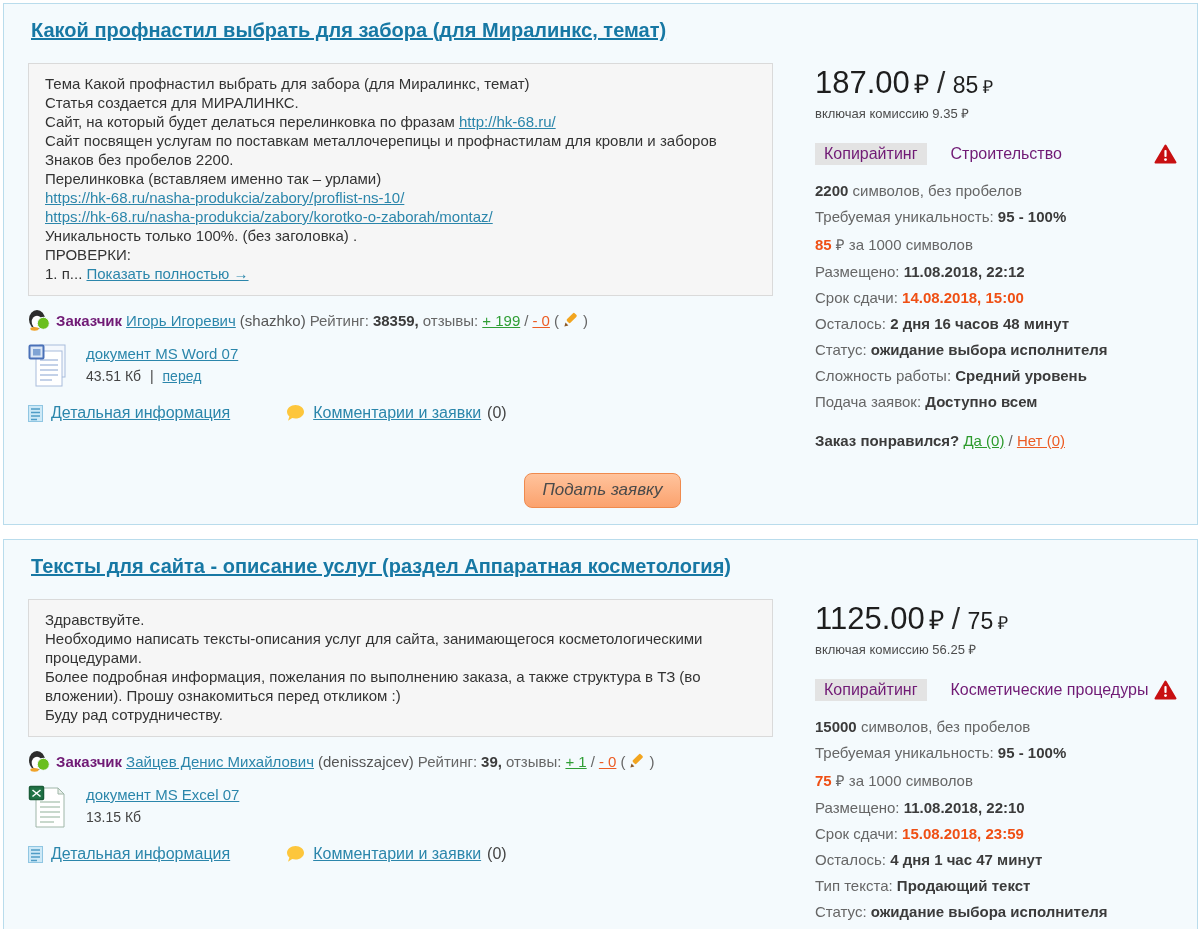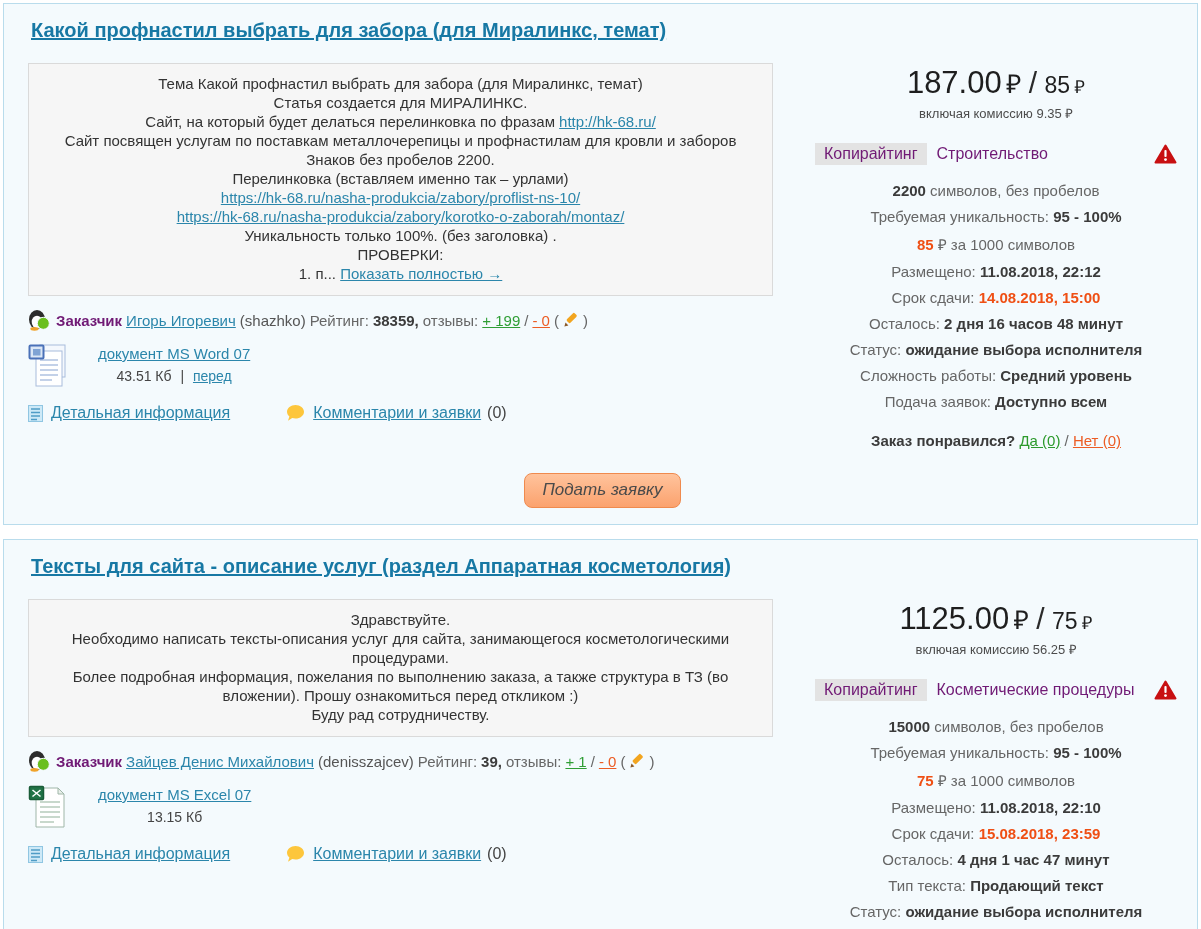--- a/index.html
+++ b/index.html
@@ -20,21 +20,21 @@
     padding:10px 20px 16px 24px;
   }
   .card + .card { margin-top:14px; }
 
   .title-row { margin:4px 0 21px 3px; }
   .order-title {
     font-size:20px; font-weight:bold; color:#1778a4;
     text-decoration:underline; line-height:1.2;
   }
 
-  .card-cols { display:flex; align-items:flex-start;text-align:center; }
+  .card-cols { display:flex; align-items:flex-start; }
   .col-left { width:745px; flex:none; }
   .col-right { flex:1; padding-left:42px; padding-top:2px; }
 
   .desc-box {
     background:#f6f6f6;
     border:1px solid #dadada;
     padding:10px 16px 12px 16px;
     font-size:15px; line-height:19px; color:#333;
   }
   .tlink { color:#2b86ab; text-decoration:underline; }
@@ -46,21 +46,21 @@
   .cust-label { color:#701a75; }
   .username { color:#555; }
   .rating { color:#3b3b3b; }
   .pos-link { color:#2f9e35; text-decoration:underline; }
   .neg-link { color:#ec5c24; text-decoration:underline; }
   .sep { color:#666; }
   .pencil { display:inline-block; width:16px; height:16px; }
 
   .file-row { margin-top:12px; display:flex; align-items:flex-start; }
   .file-icon { width:42px; height:46px; display:inline-block; flex:none; }
-  .file-info { margin-left:28px; padding-top:2px; }
+  .file-info { margin-left:16px; padding-top:2px; }
   .file-name { font-size:15px; }
   .file-meta { margin-top:5px; font-size:14px; color:#444; }
   .file-meta .fsep { margin:0 5px; }
 
   .bottom-links { margin-top:15px; display:flex; align-items:center; font-size:16px; }
   .bl-item { display:flex; align-items:center; }
   .bl-item + .bl-item { margin-left:56px; }
   .list-icon { width:15px; height:17px; display:inline-block; margin-right:8px; }
   .bubble-icon { width:19px; height:18px; display:inline-block; margin-right:8px; }
   .count { color:#444; margin-left:6px; }
@@ -68,21 +68,21 @@
   .price-line { color:#1e1e1e; white-space:nowrap; }
   .price-main { font-size:31px; }
   .price-cur { font-size:26px; }
   .price-sep { font-size:30px; font-weight:200; color:#2a2a2a; margin:0 3px; }
   .price-rate { font-size:23px; }
   .price-rate-cur { font-size:18px; }
   .commission { font-size:13px; color:#4c4c4c; margin-top:3px; }
 
   .tags-row { margin-top:21px; display:flex; align-items:center; font-size:16px; color:#701a75; }
   .tag { background:#e3e3e3; padding:2px 9px; }
-  .category { margin-left:10px; }
+  .category { margin-left:24px; }
   .warn { margin-left:auto; width:23px; height:20px; }
 
   .details { margin-top:17px; font-size:15px; color:#666; }
   .drow { margin-bottom:9px; white-space:nowrap; }
   .drow b { color:#3b3b3b; }
   .orange { color:#ef4f14 !important; }
 
   .like-row { margin-top:22px; font-size:15px; color:#666; }
   .like-row b { color:#3b3b3b; }
   .yes-link { color:#2c9a2c; text-decoration:underline; }

